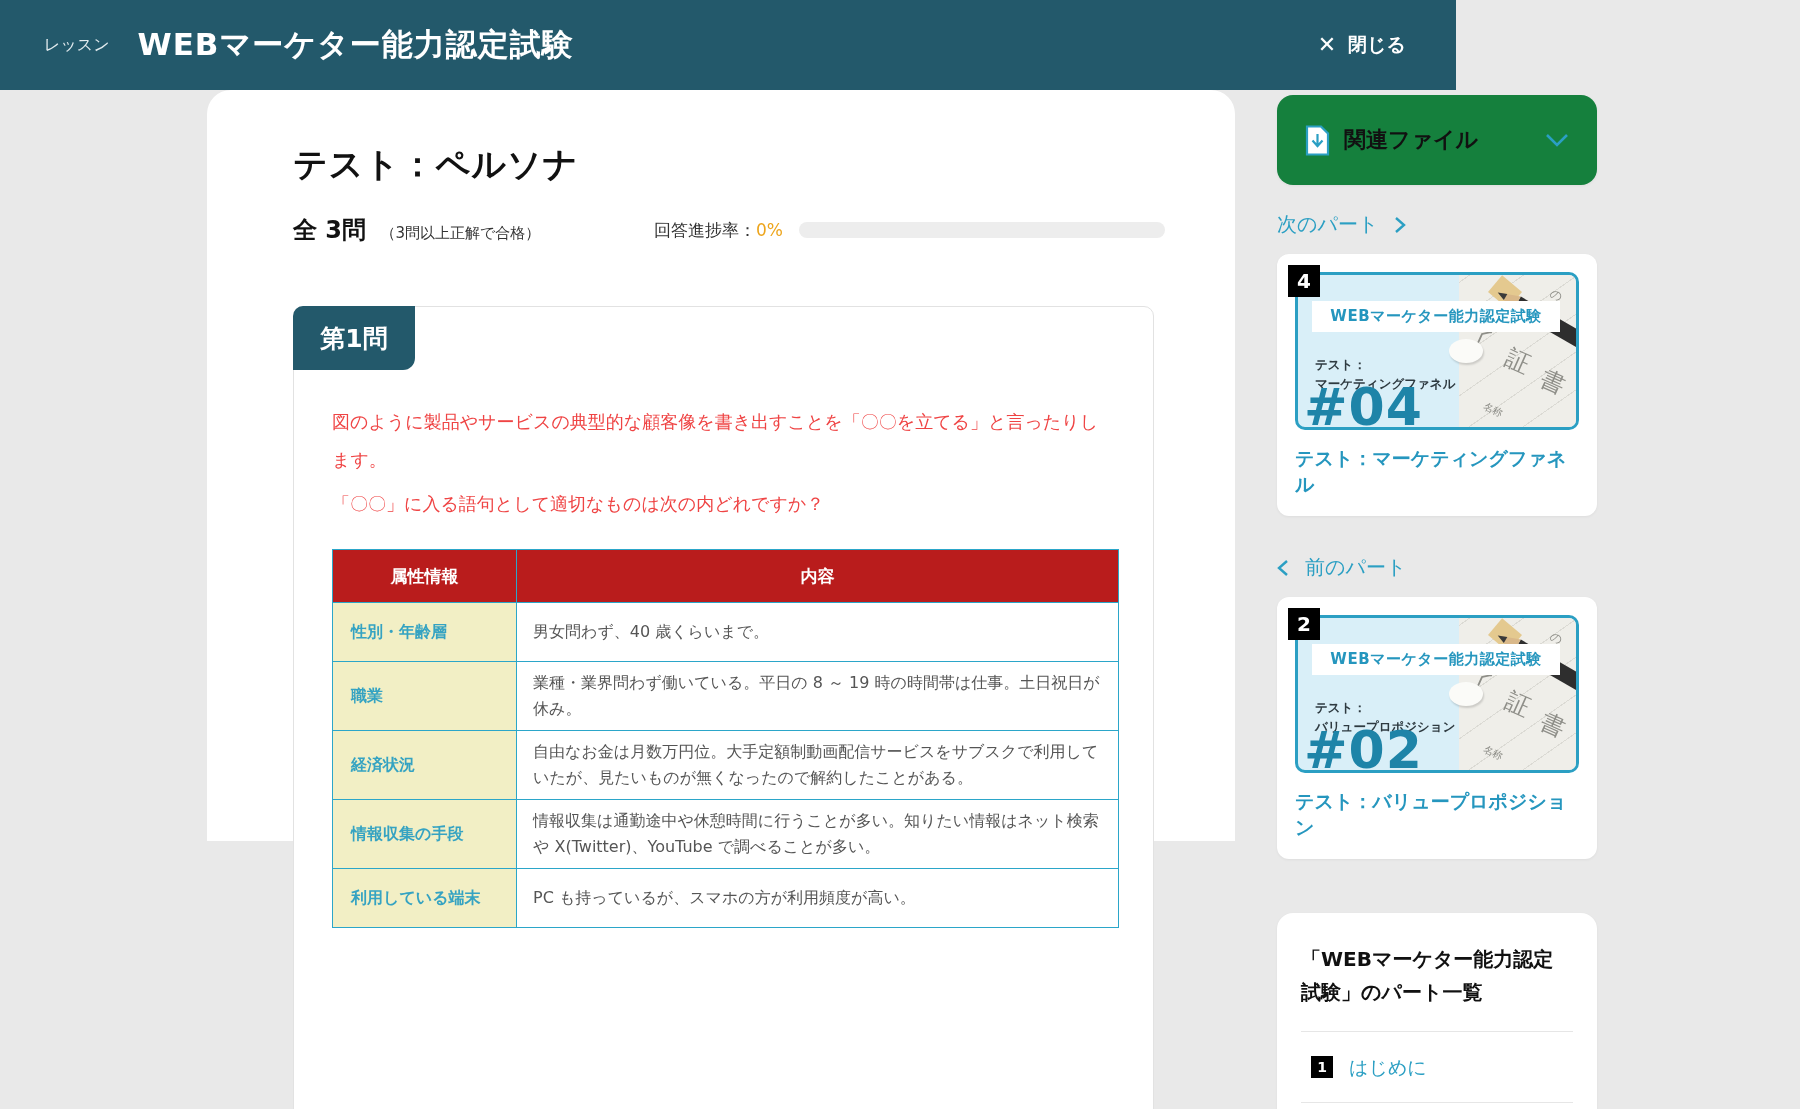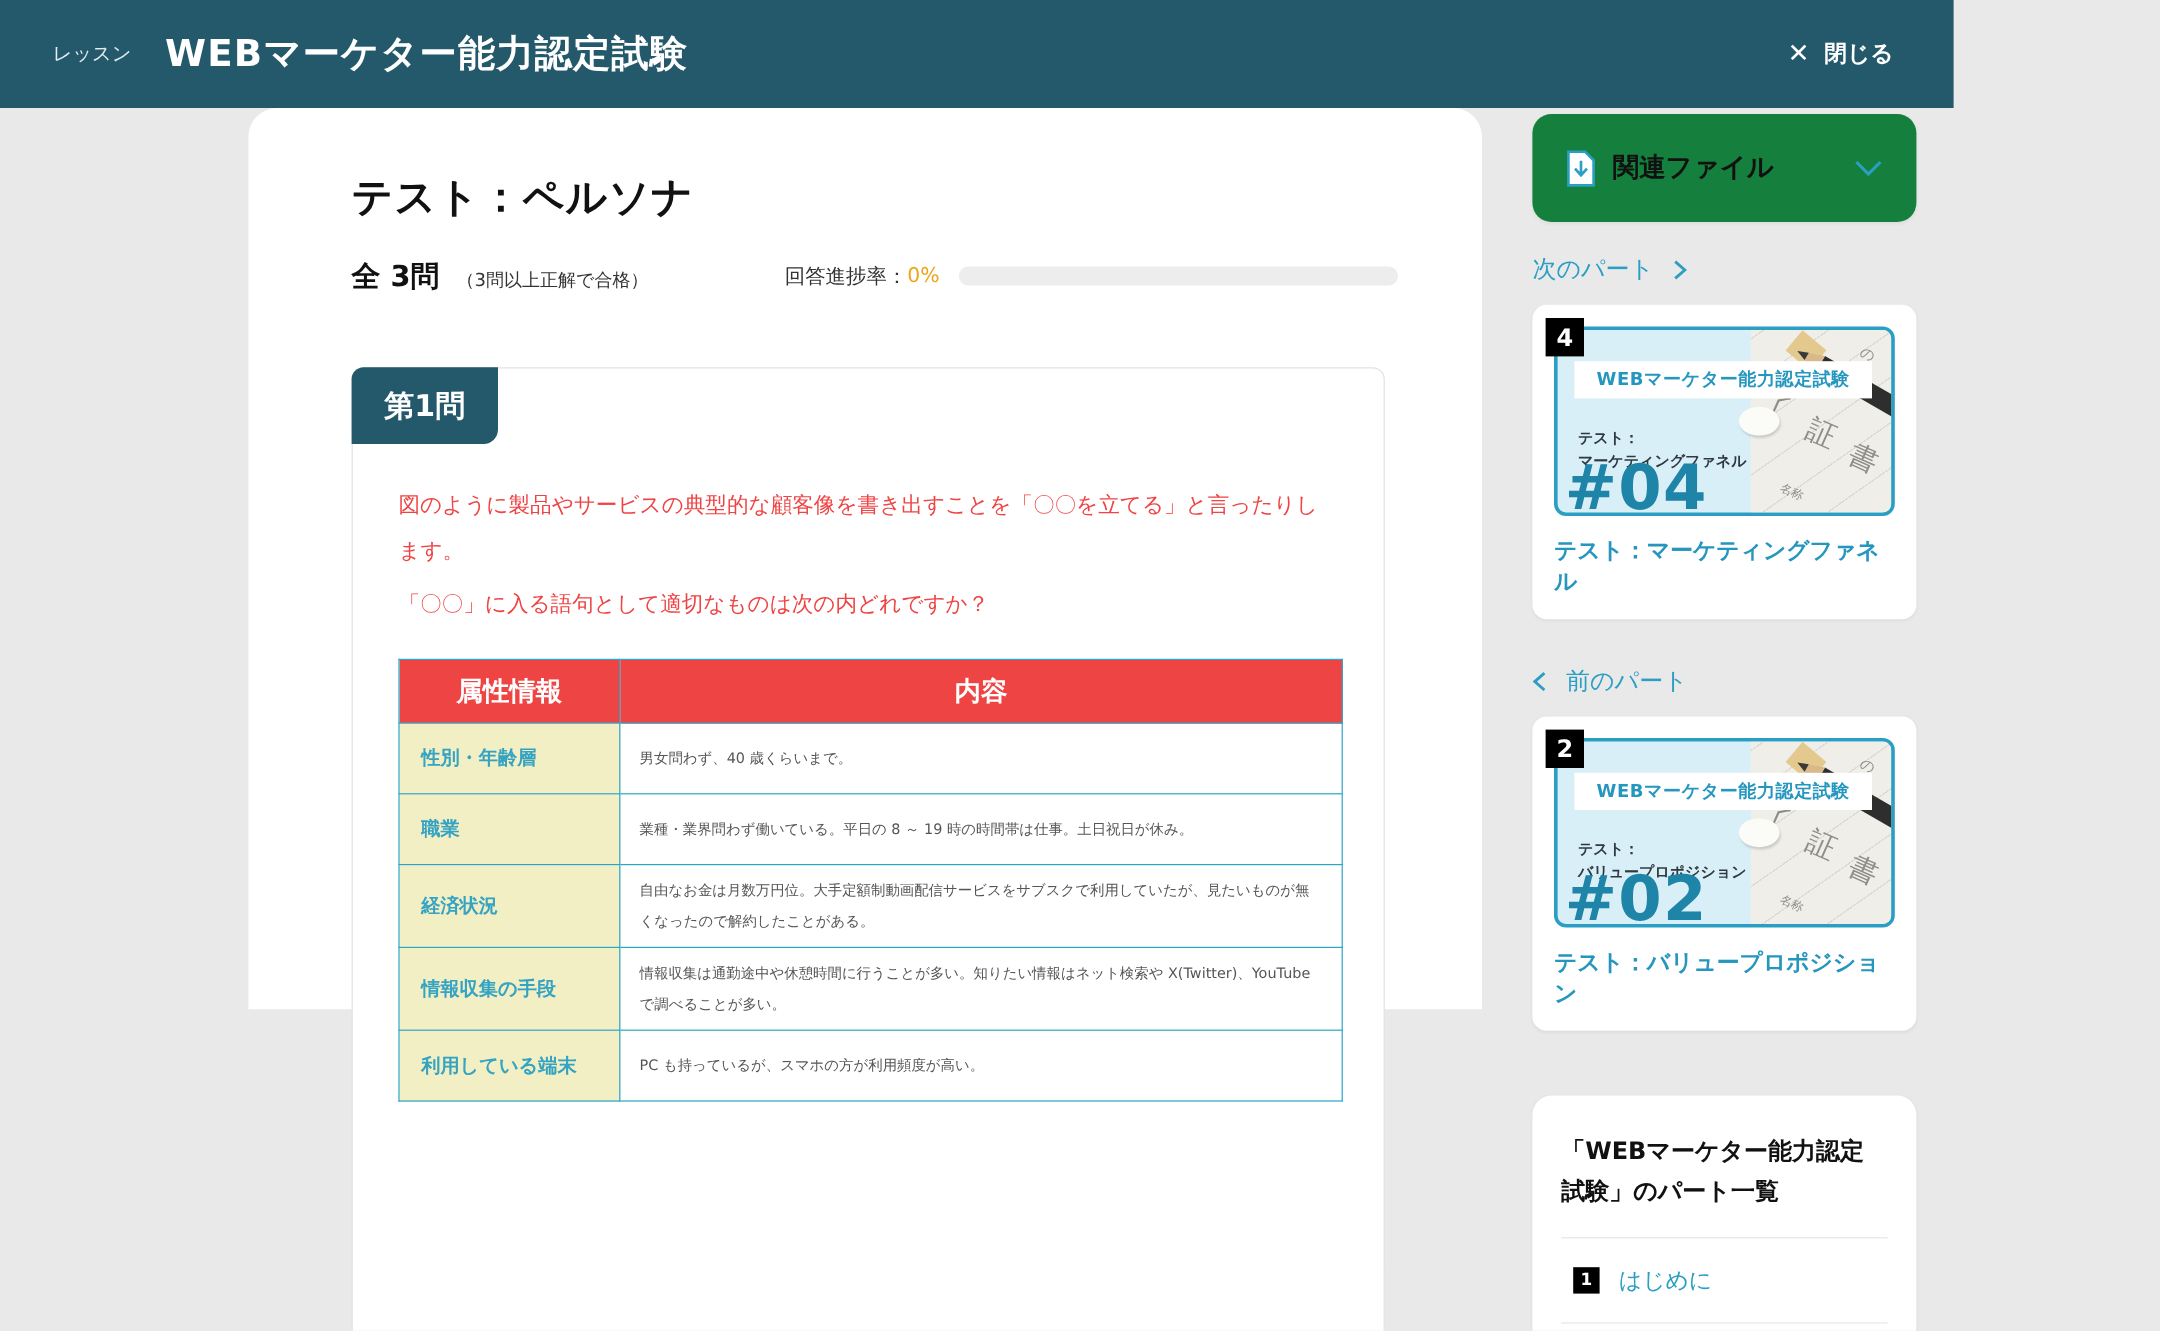--- a/index.html
+++ b/index.html
@@ -6,21 +6,21 @@
   html,body { margin:0; padding:0; }
   body {
     width:1800px; height:1109px; position:relative; overflow:hidden;
     background:#E9E9E9;
     font-family:"DejaVu Sans","Liberation Sans",sans-serif;
     color:#222;
   }
 
   
   .app-header {
-    position:absolute; top:0; left:0; width:1628px; height:90px;
+    position:absolute; top:0; left:0; width:1456px; height:90px;
     background:#23596B; display:flex; align-items:center; padding:0 44px;
   }
   .lesson-label { color:#E3ECEF; font-size:16px; margin-right:28px; }
   .app-title { color:#fff; font-size:31px; font-weight:bold; letter-spacing:1px; margin:0; }
   .close-btn {
     margin-left:auto; display:flex; align-items:center; gap:12px;
     background:none; border:none; color:#fff; font-size:19px; font-weight:bold; cursor:pointer;
   }
   .close-x { font-size:22px; font-weight:normal; line-height:1; }
 
@@ -49,30 +49,30 @@
     background:#23596B; color:#fff; font-size:25px; font-weight:bold;
     display:flex; align-items:center; justify-content:center;
     border-radius:10px 0 12px 0;
   }
   .q-body { padding:96px 46px 40px 38px; }
   .q-text p { margin:0; font-size:18px; line-height:38px; color:#ef4444; }
   .q-text p + p { margin-top:6px; }
 
   table.persona { border-collapse:collapse; margin-top:26px; width:787px; }
   .persona th {
-    background:#ef4444; color:#fff; font-size:22px; font-weight:bold;
+    background:#b91c1c; color:#fff; font-size:17px; font-weight:bold;
     height:53px; border:1px solid #2BA6C9;
   }
   .persona th.col-attr { width:184px; }
   .persona td { border:1px solid #2BA6C9; height:59px; }
   .persona td.attr-cell {
     background:#F2EFC5; color:#35A3C2; font-size:16px; font-weight:600;
     padding:0 10px 0 18px; white-space:nowrap;
   }
-  .persona td.content-cell { color:#555; font-size:12px; line-height:26px; padding:8px 16px; }
+  .persona td.content-cell { color:#555; font-size:16px; line-height:26px; padding:8px 16px; }
 
   .options { margin-top:52px; }
   .option { display:flex; align-items:center; gap:22px; margin-bottom:23px; cursor:pointer; }
   .radio {
     width:27px; height:27px; border:2px solid #2B9FC3; border-radius:50%;
     background:#fff; flex:0 0 auto;
   }
   .option-label { font-size:21px; font-weight:bold; color:#111; }
 
   

